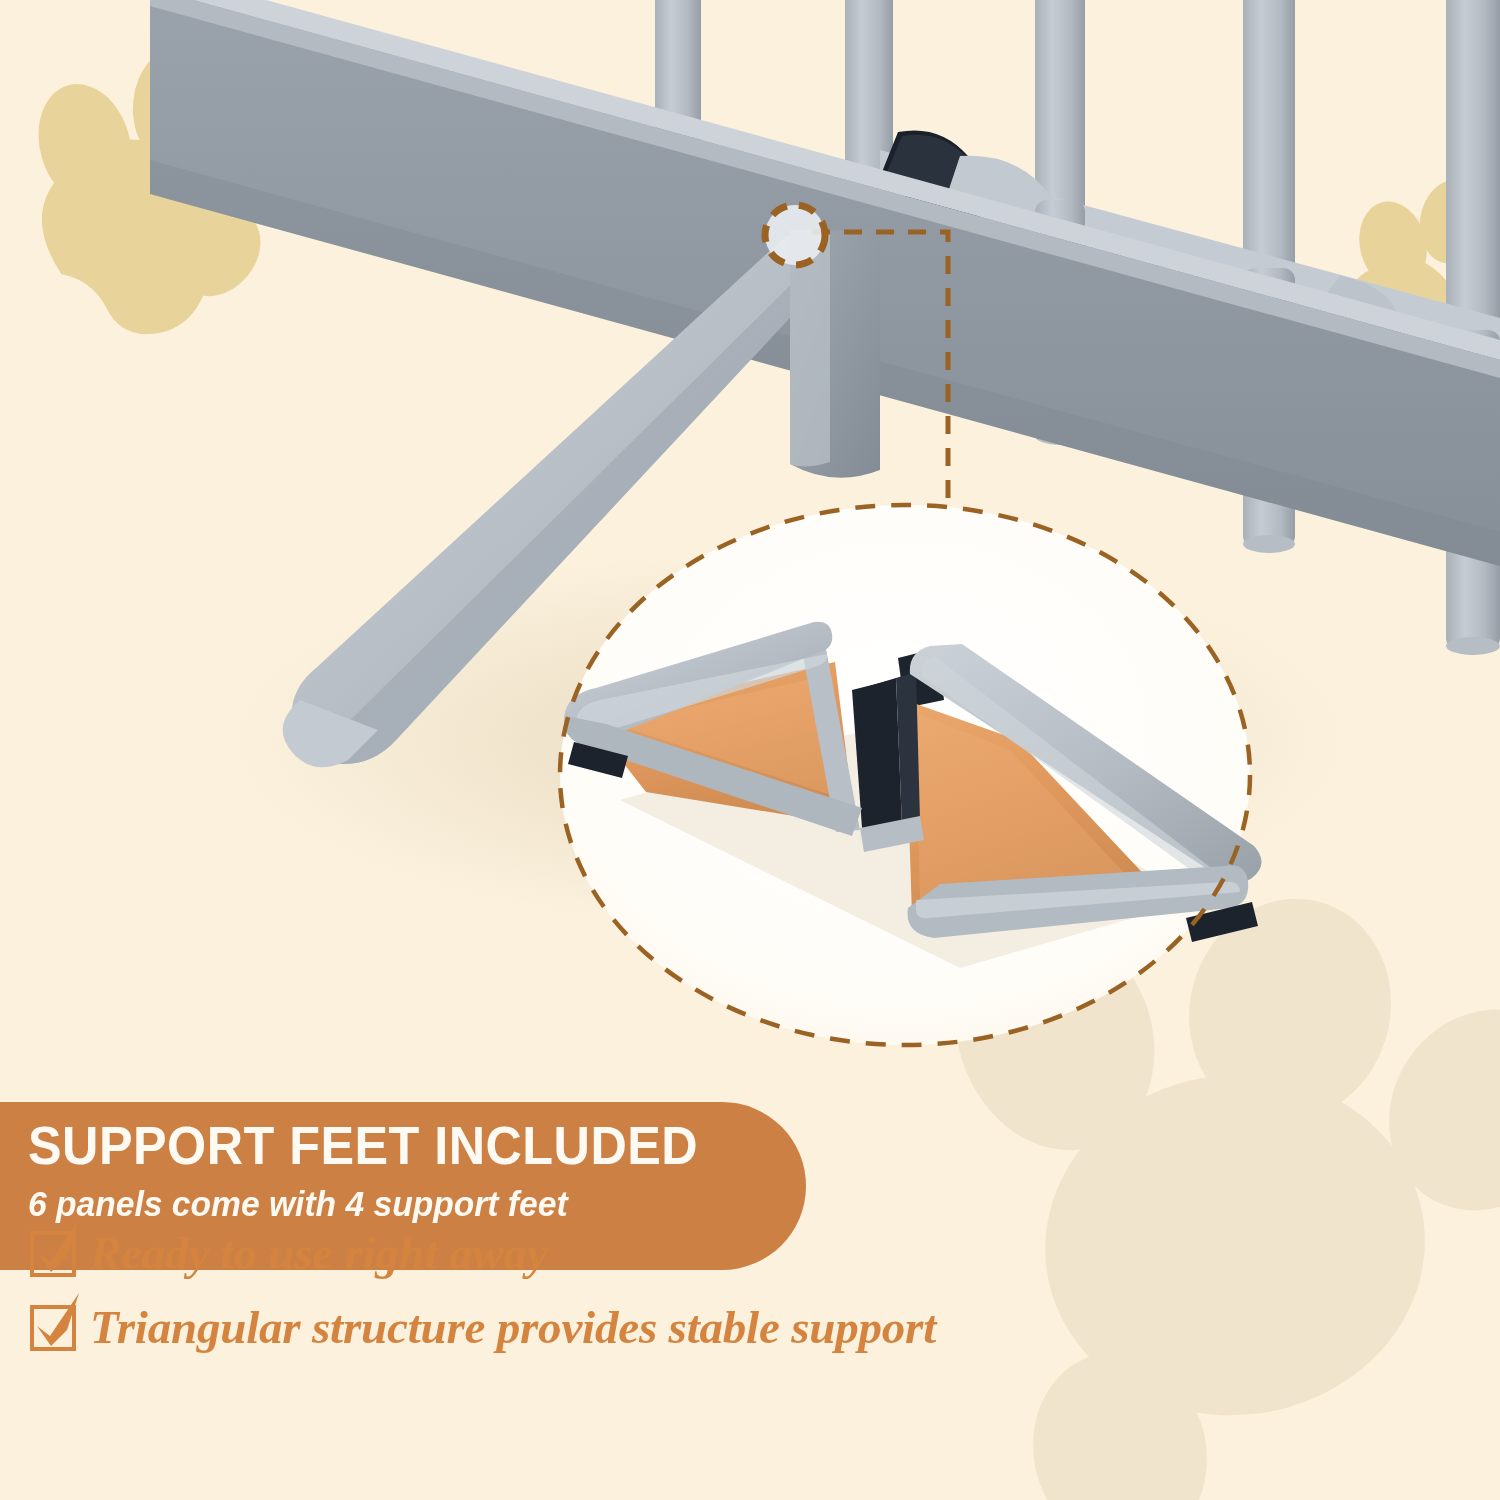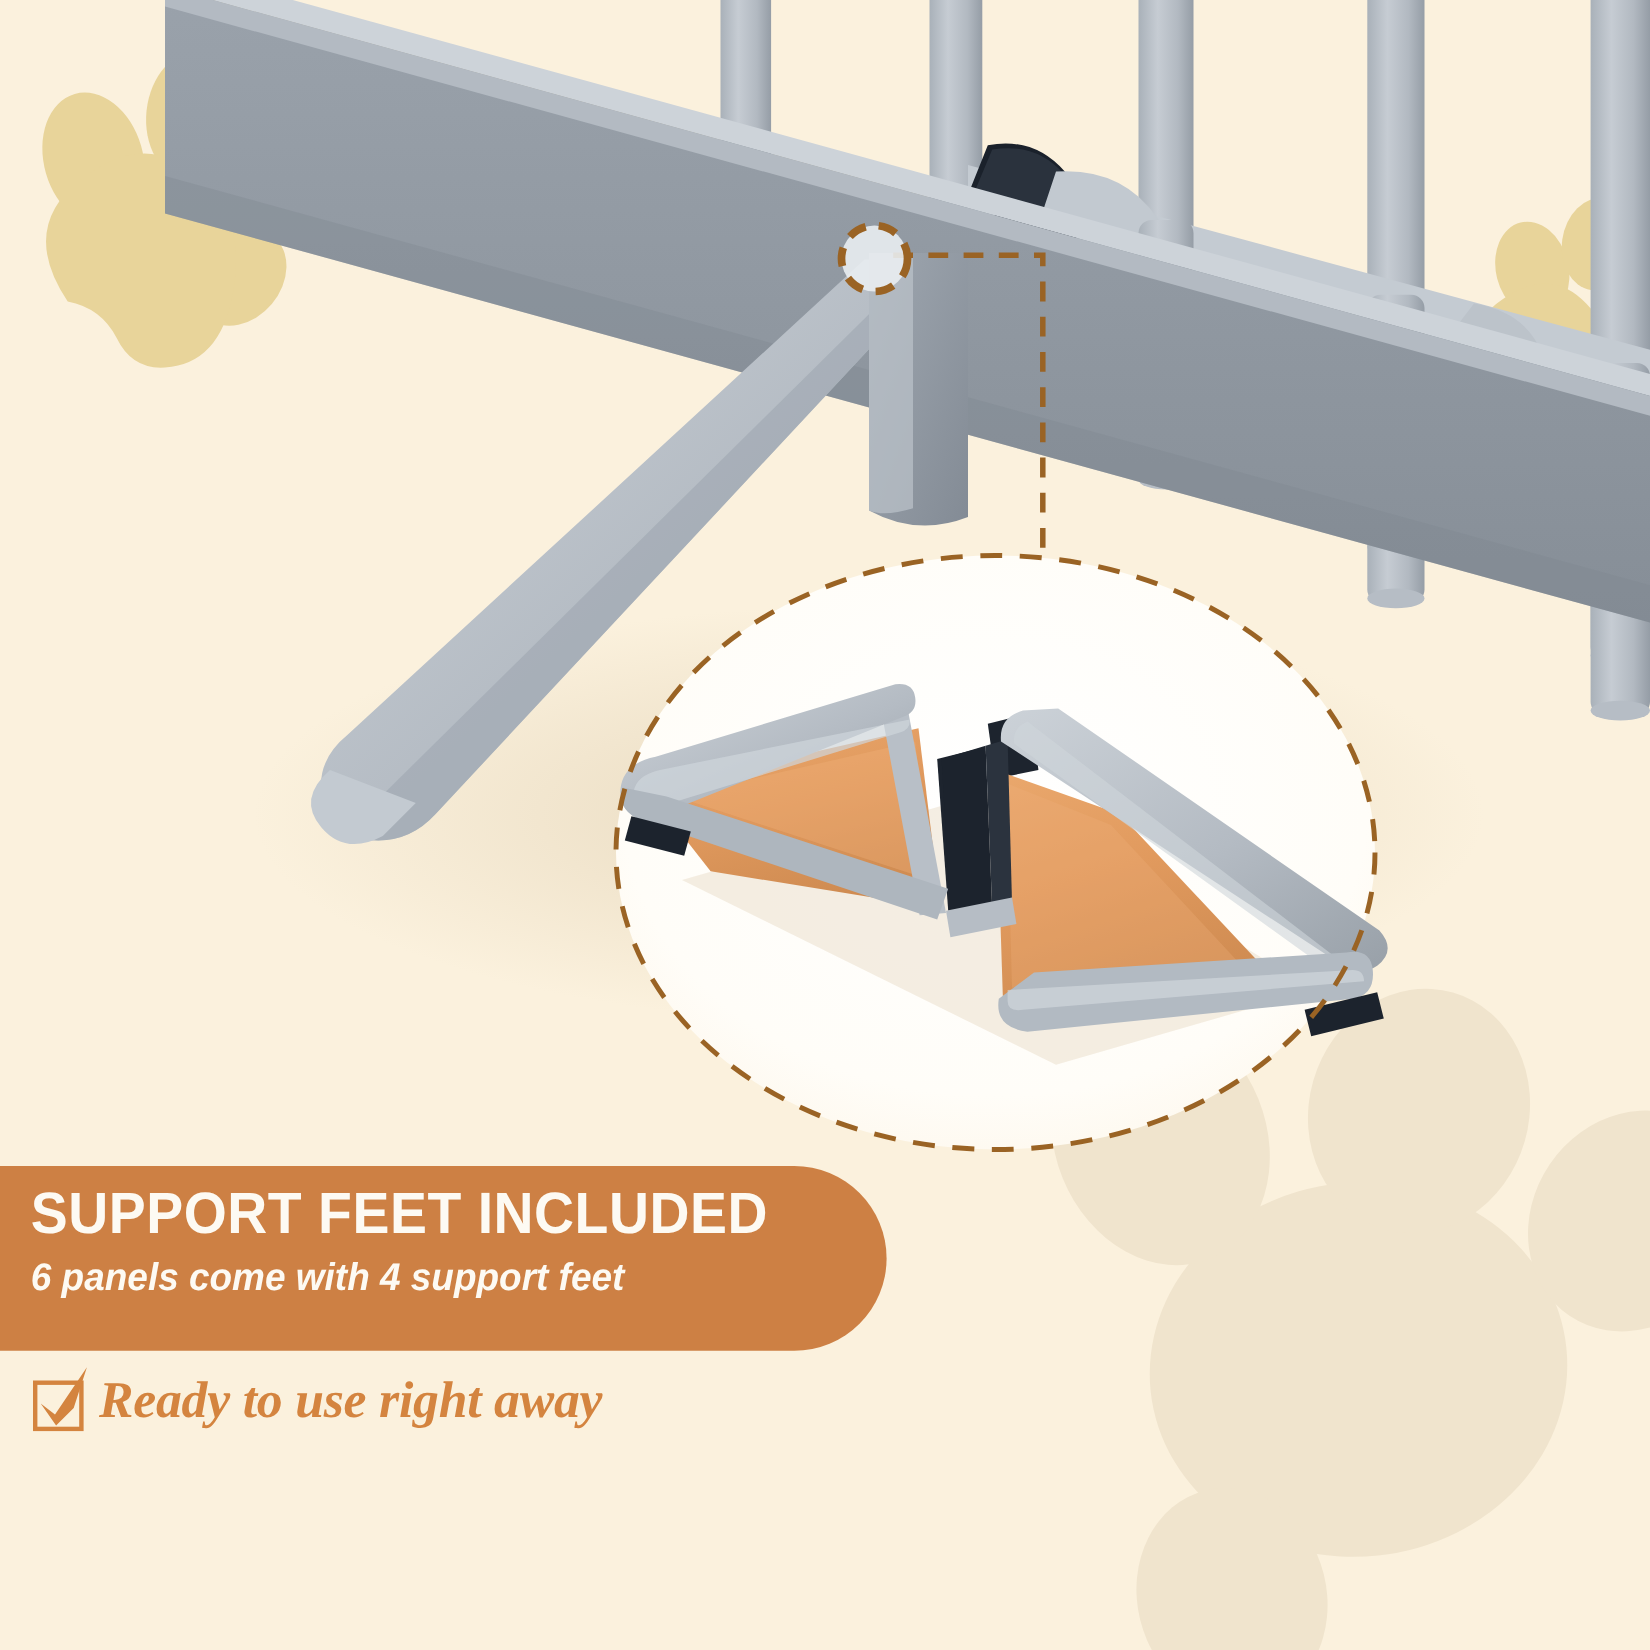--- a/index.html
+++ b/index.html
@@ -7,21 +7,21 @@
     width:1500px;height:1500px;overflow:hidden;
     background:#fbf1dd;
     font-family:"Liberation Sans", sans-serif;
     -webkit-font-smoothing:antialiased;
   }
   #stage{position:relative;width:1500px;height:1500px;overflow:hidden;background:#fbf1dd;}
   #stage > svg.layer{position:absolute;left:0;top:0;width:1500px;height:1500px;}
 
   
   .banner{
-    position:absolute;left:0;top:1060px;width:806px;height:168px;
+    position:absolute;left:0;top:1102px;width:806px;height:168px;
     background:#cd8044;
     border-radius:0 90px 90px 0;
     box-sizing:border-box;
     padding:14px 0 0 28px;
   }
   .banner-title{
     color:#fdfaf3;
     font-size:53px;
     font-weight:bold;
     letter-spacing:0.5px;
@@ -37,21 +37,21 @@
     font-style:italic;
     line-height:52px;
     white-space:nowrap;
     transform:scaleX(0.96);
     transform-origin:left center;
     margin-top:2px;
   }
 
   
   .bullets{position:absolute;left:30px;top:1228px;width:1420px;}
-  .bullet-row{display:flex;align-items:flex-end;height:70px;margin-bottom:4px;}
+  .bullet-row{display:flex;align-items:flex-start;height:70px;margin-bottom:4px;}
   .chk{position:relative;width:46px;height:46px;flex:0 0 46px;margin-right:14px;}
   .chk svg{position:absolute;left:-3px;top:-12px;width:60px;height:62px;overflow:visible;}
   .bullet-text{
     color:#d4843f;
     font-family:"Liberation Serif", serif;
     font-weight:bold;
     font-style:italic;
     font-size:47px;
     line-height:50px;
     white-space:nowrap;
@@ -375,17 +375,26 @@
     <div class="bullet-row">
       <span class="chk">
         <svg viewBox="0 0 60 62">
           <rect x="5" y="17" width="42" height="42" fill="none" stroke="#d4843f" stroke-width="4"></rect>
           <path d="M 10 36 L 23 46 L 52 3 L 40 40 L 24 56 Z" fill="#d4843f"></path>
         </svg>
       </span>
       <span class="bullet-text">Ready to use right away</span>
     </div>
 
+    <div class="bullet-row">
+      <span class="chk">
+        <svg viewBox="0 0 60 62">
+          <rect x="5" y="17" width="42" height="42" fill="none" stroke="#d4843f" stroke-width="4"></rect>
+          <path d="M 10 36 L 23 46 L 52 3 L 40 40 L 24 56 Z" fill="#d4843f"></path>
+        </svg>
+      </span>
+      <span class="bullet-text">Triangular structure provides stable support</span>
+    </div>
 
 
   </div>
 
 </div>
 
 </body></html>

